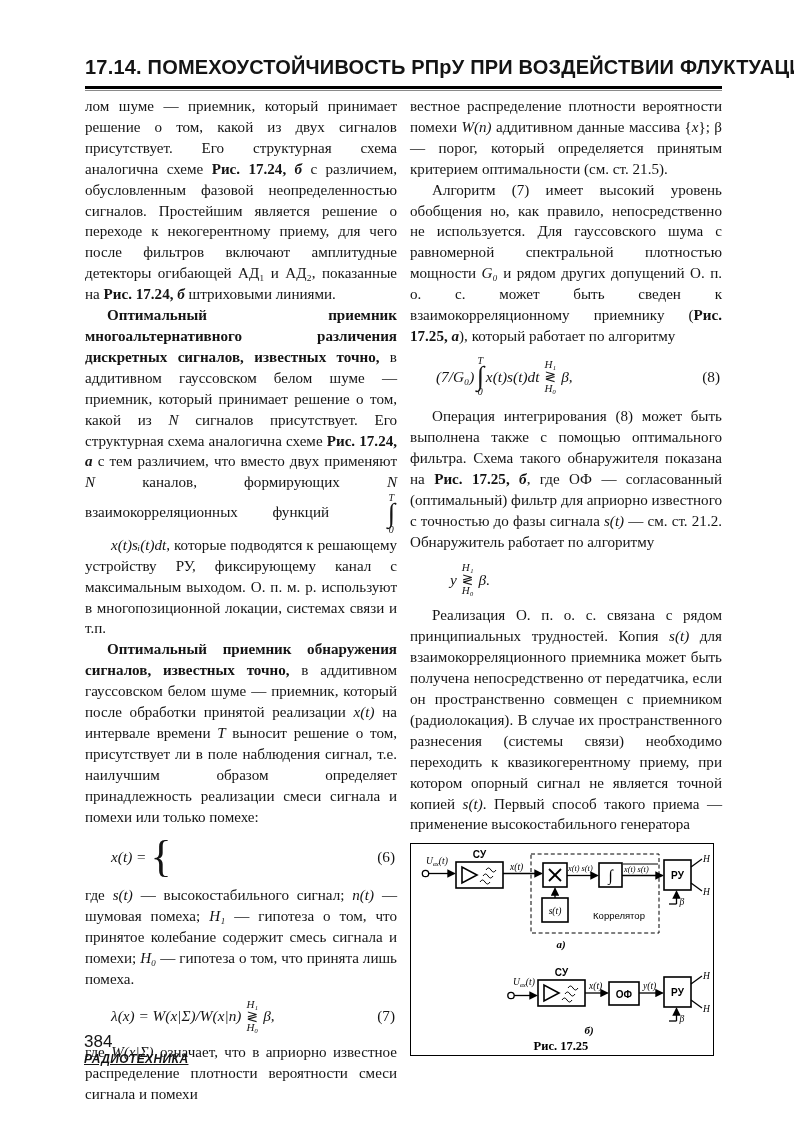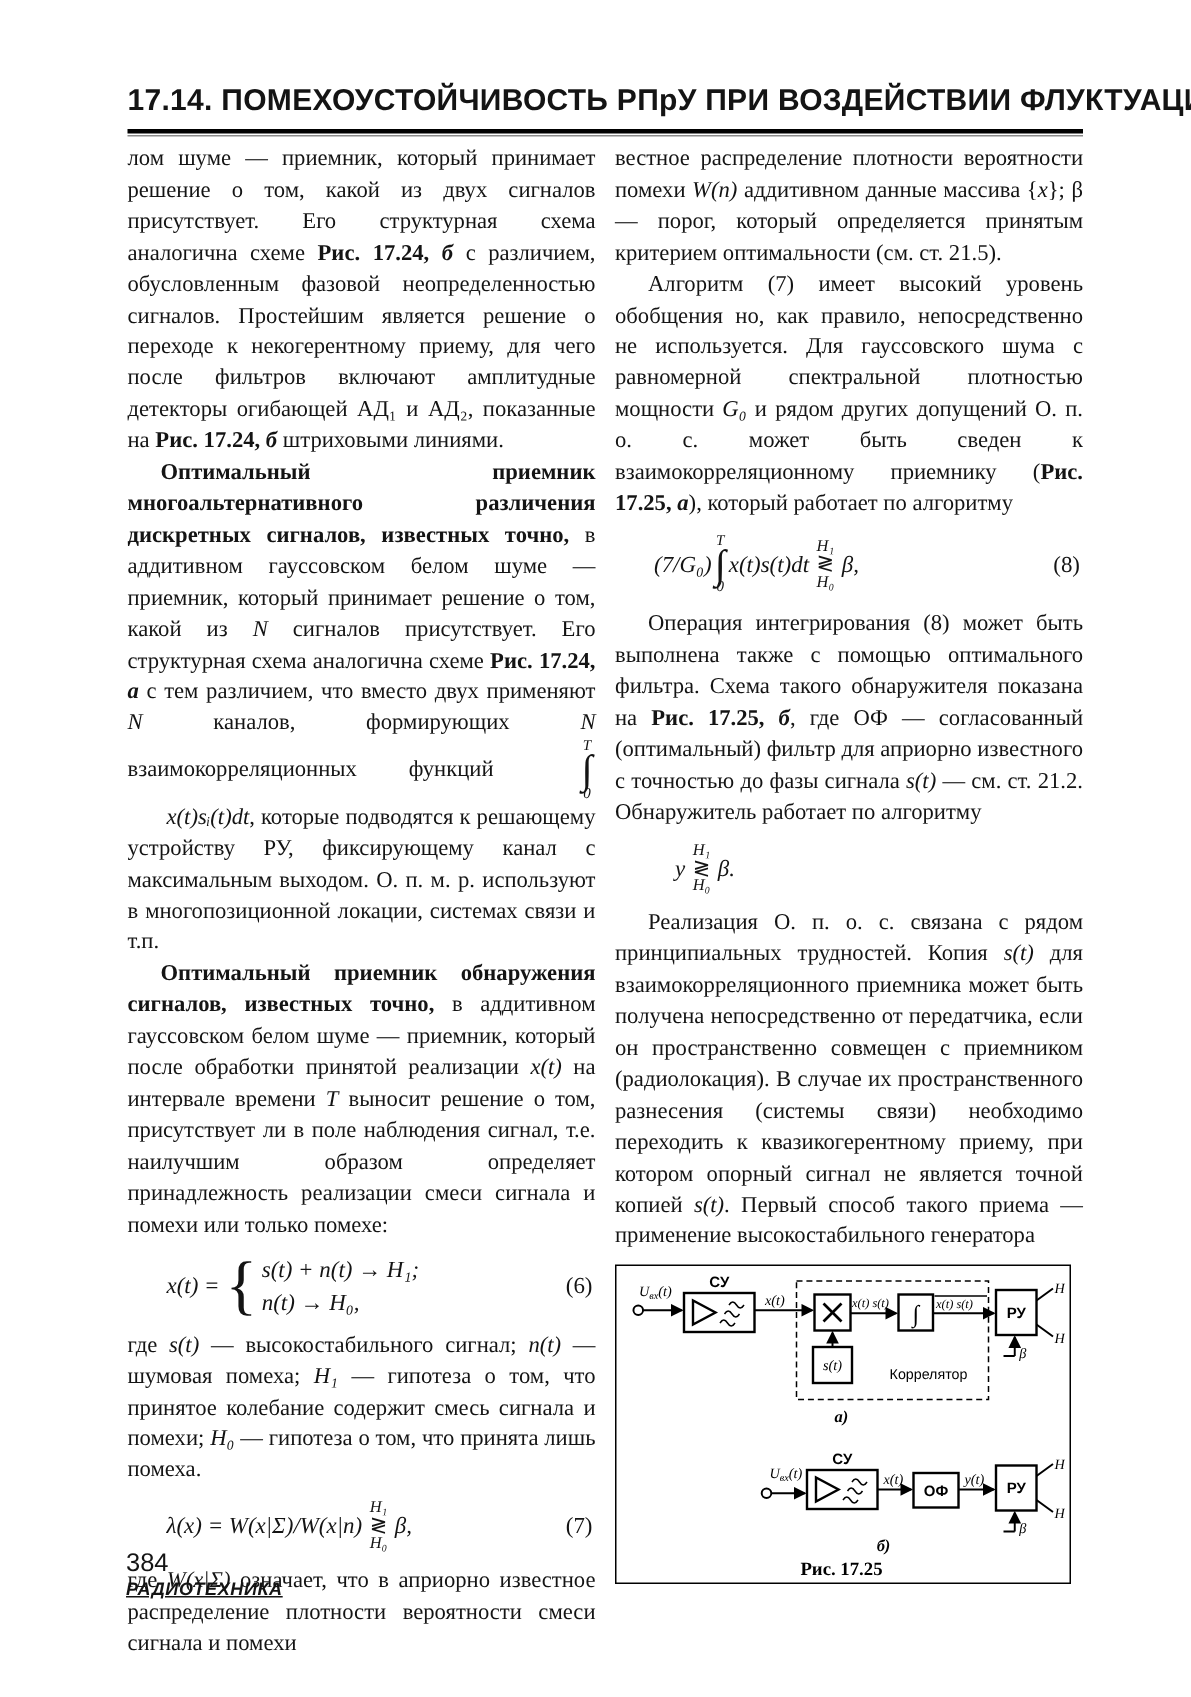--- a/index.html
+++ b/index.html
@@ -77,24 +77,20 @@
       <p class="body-p indent"><span><span class="seg-b">Оптимальный приемник многоальтернативного различения дискретных сигналов, известных точно,</span><span> в аддитивном гауссовском белом шуме — приемник, который принимает решение о том, какой из </span><span class="seg-i">N</span><span> сигналов присутствует. Его структурная схема аналогична схеме </span><span class="seg-b">Рис. 17.24, </span><span class="seg-b seg-i">а</span><span> с тем различием, что вместо двух применяют </span><span class="seg-i">N</span><span> каналов, формирующих </span><span class="seg-i">N</span><span> взаимокорреляционных функций </span></span><span class="intstack">
             <span class="int-top">T</span>
             <span class="int-sign">∫</span>
             <span class="int-bot">0</span>
           </span><span class="mi">x(t)sᵢ(t)dt</span><span><span>, которые подводятся к решающему устройству РУ, фиксирующему канал с максимальным выходом. О. п. м. р. используют в многопозиционной локации, системах связи и т.п.</span></span></p>
       <p class="body-p indent"><span class="seg-b">Оптимальный приемник обнаружения сигналов, известных точно,</span><span> в аддитивном гауссовском белом шуме — приемник, который после обработки принятой реализации </span><span class="seg-i">x(t)</span><span> на интервале времени </span><span class="seg-i">T</span><span> выносит решение о том, присутствует ли в поле наблюдения сигнал, т.е. наилучшим образом определяет принадлежность реализации смеси сигнала и помехи или только помехе:</span></p>
 
       <div class="formula">
         <span>x(t) =</span>
         <span class="brace">{</span>
-        <span class="cases">
-          <span>s(t) + n(t) → H₁;</span>
-          <span>n(t) → H₀,</span>
-        </span>
         <span class="fnum">(6)</span>
       </div>
 
       <p class="body-p"><span>где </span><span class="seg-i">s(t)</span><span> — высокостабильного сигнал; </span><span class="seg-i">n(t)</span><span> — шумовая помеха; </span><span class="seg-i">H₁</span><span> — гипотеза о том, что принятое колебание содержит смесь сигнала и помехи; </span><span class="seg-i">H₀</span><span> — гипотеза о том, что принята лишь помеха.</span></p>
 
       <div class="formula">
         <span>λ(x) = W(x|Σ)/W(x|n)</span>
         <span class="relstack">
           <span class="rel-top">H₁</span>
           <span class="rel-mid">≷</span>

